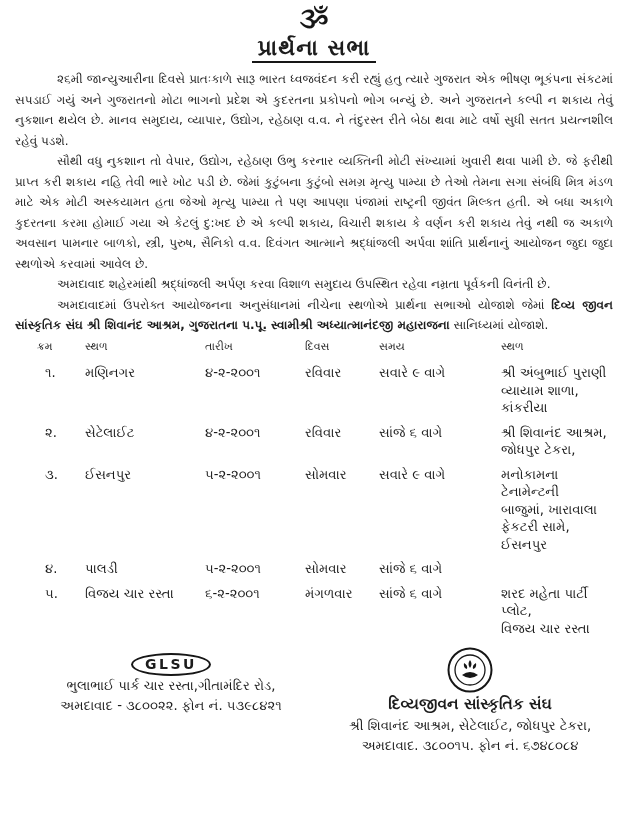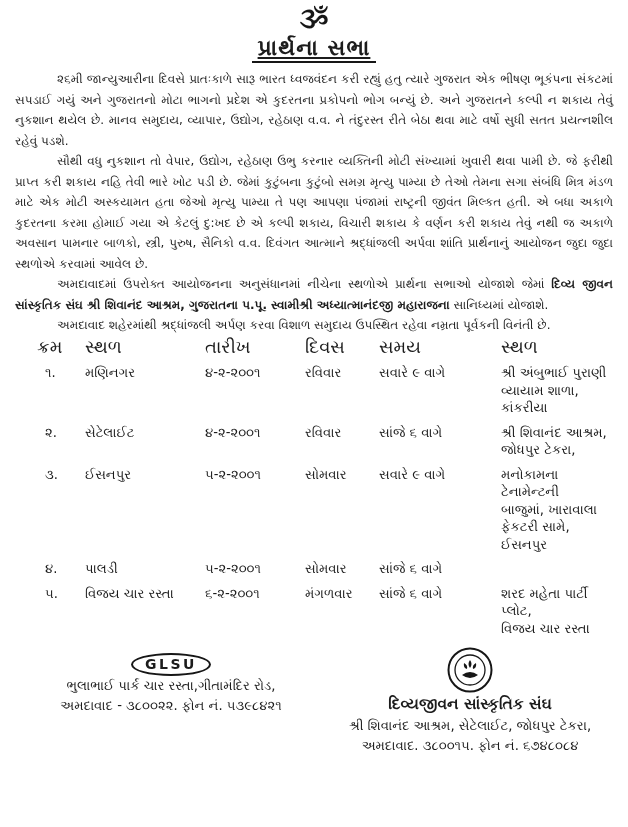--- a/index.html
+++ b/index.html
@@ -23,21 +23,20 @@
   }
   .main-title{
     text-align:center;
     margin:1px auto 6px auto;
     font-size:22px;
     font-weight:bold;
     width:fit-content;
     border-bottom:2.5px solid #161616;
     padding:0 6px 1px 6px;
     letter-spacing:1px;
-    text-decoration:underline;
   }
   p.body-par{
     margin:0;
     font-size:12px;
     line-height:20.5px;
     text-align:justify;
     text-indent:42px;
   }
   p.body-par b{font-weight:bold;}
   .section-title{
@@ -53,21 +52,21 @@
     margin:2px 0 0 22px;
     font-size:13.2px;
   }
   .trow{
     display:grid;
     grid-template-columns:44px 116px 96px 70px 118px 1fr;
     column-gap:4px;
     align-items:start;
     margin-bottom:7px;
   }
-  .trow.head{font-size:18px;margin-bottom:9px;}
+  .trow.head{font-size:11px;margin-bottom:9px;}
   .cell{white-space:pre-line;line-height:17.5px;}
   .cell.num{padding-left:8px;}
   .footer{
     display:flex;
     margin-top:10px;
   }
   .footer-left{
     width:312px;
     text-align:center;
     padding-top:6px;
@@ -99,22 +98,22 @@
 </head>
 <body>
 
 <div class="page">
 
   <div class="om">ૐ</div>
   <div class="main-title">પ્રાર્થના સભા</div>
 
   <p class="body-par">૨૬મી જાન્યુઆરીના દિવસે પ્રાતઃકાળે સારૂ ભારત ધ્વજવંદન કરી રહ્યું હતુ ત્યારે ગુજરાત એક ભીષણ ભૂકંપના સંકટમાં સપડાઈ ગયું અને ગુજરાતનો મોટા ભાગનો પ્રદેશ એ કુદરતના પ્રકોપનો ભોગ બન્યું છે. અને ગુજરાતને કલ્પી ન શકાય તેવું નુકશાન થયેલ છે. માનવ સમુદાય, વ્યાપાર, ઉદ્યોગ, રહેઠાણ વ.વ. ને તંદુરસ્ત રીતે બેઠા થવા માટે વર્ષો સુધી સતત પ્રયત્નશીલ રહેવું પડશે.</p>
   <p class="body-par">સૌથી વધુ નુકશાન તો વેપાર, ઉદ્યોગ, રહેઠાણ ઉભુ કરનાર વ્યક્તિની મોટી સંખ્યામાં ખુવારી થવા પામી છે. જે ફરીથી પ્રાપ્ત કરી શકાય નહિ તેવી ભારે ખોટ પડી છે. જેમાં કુટુંબના કુટુંબો સમગ્ર મૃત્યુ પામ્યા છે તેઓ તેમના સગા સંબંધિ મિત્ર મંડળ માટે એક મોટી અસ્કયામત હતા જેઓ મૃત્યુ પામ્યા તે પણ આપણા પંજામાં રાષ્ટ્રની જીવંત મિલ્કત હતી. એ બધા અકાળે કુદરતના કરમા હોમાઈ ગયા એ કેટલું દુ:ખદ છે એ કલ્પી શકાય, વિચારી શકાય કે વર્ણન કરી શકાય તેવું નથી જ અકાળે અવસાન પામનાર બાળકો, સ્ત્રી, પુરુષ, સૈનિકો વ.વ. દિવંગત આત્માને શ્રદ્ધાંજલી અર્પવા શાંતિ પ્રાર્થનાનું આયોજન જુદા જુદા સ્થળોએ કરવામાં આવેલ છે.</p>
+  <p class="body-par">અમદાવાદ શહેરમાંથી શ્રદ્ધાંજલી અર્પણ કરવા વિશાળ સમુદાય ઉપસ્થિત રહેવા નમ્રતા પૂર્વકની વિનંતી છે.</p>
   <p class="body-par"><span>અમદાવાદમાં ઉપરોક્ત આયોજનના અનુસંધાનમાં નીચેના સ્થળોએ પ્રાર્થના સભાઓ યોજાશે જેમાં</span> <b>દિવ્ય જીવન સાંસ્કૃતિક સંઘ શ્રી શિવાનંદ આશ્રમ, ગુજરાતના પ.પૂ. સ્વામીશ્રી અધ્યાત્માનંદજી મહારાજના</b> <span>સાનિધ્યમાં યોજાશે.</span></p>
-  <p class="body-par">અમદાવાદ શહેરમાંથી શ્રદ્ધાંજલી અર્પણ કરવા વિશાળ સમુદાય ઉપસ્થિત રહેવા નમ્રતા પૂર્વકની વિનંતી છે.</p>
 
 
   <div class="schedule">
     <div class="trow head">
       <div class="cell">ક્રમ</div>
       <div class="cell">સ્થળ</div>
       <div class="cell">તારીખ</div>
       <div class="cell">દિવસ</div>
       <div class="cell">સમય</div>
       <div class="cell">સ્થળ</div>

